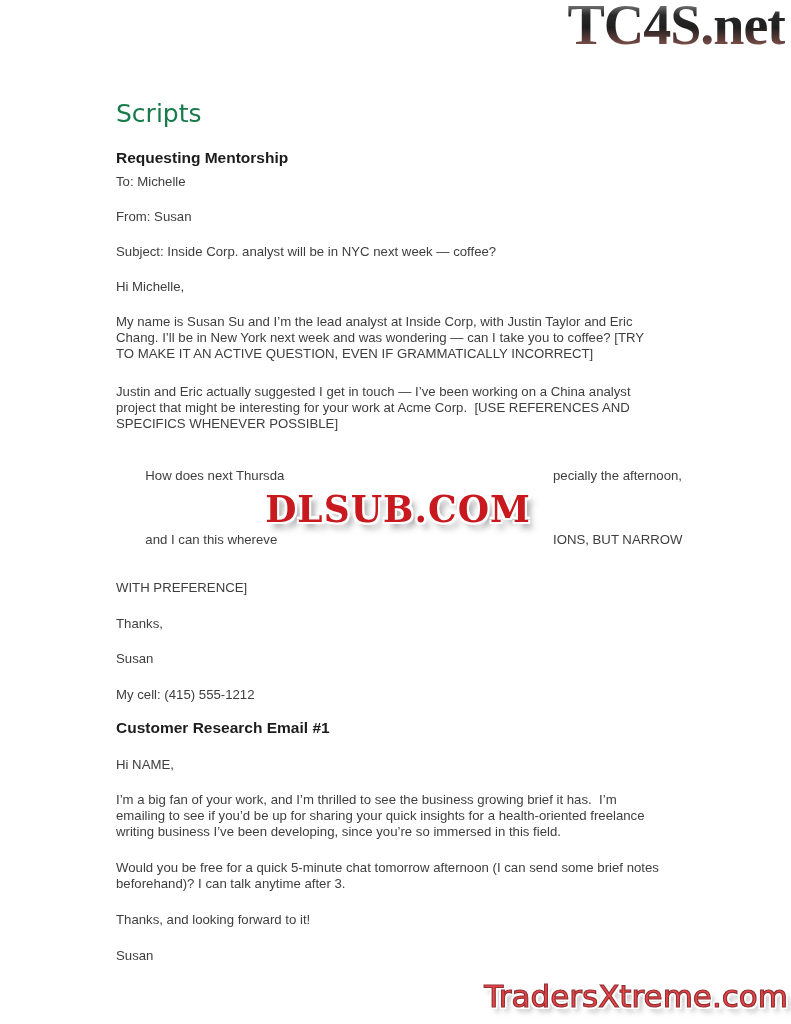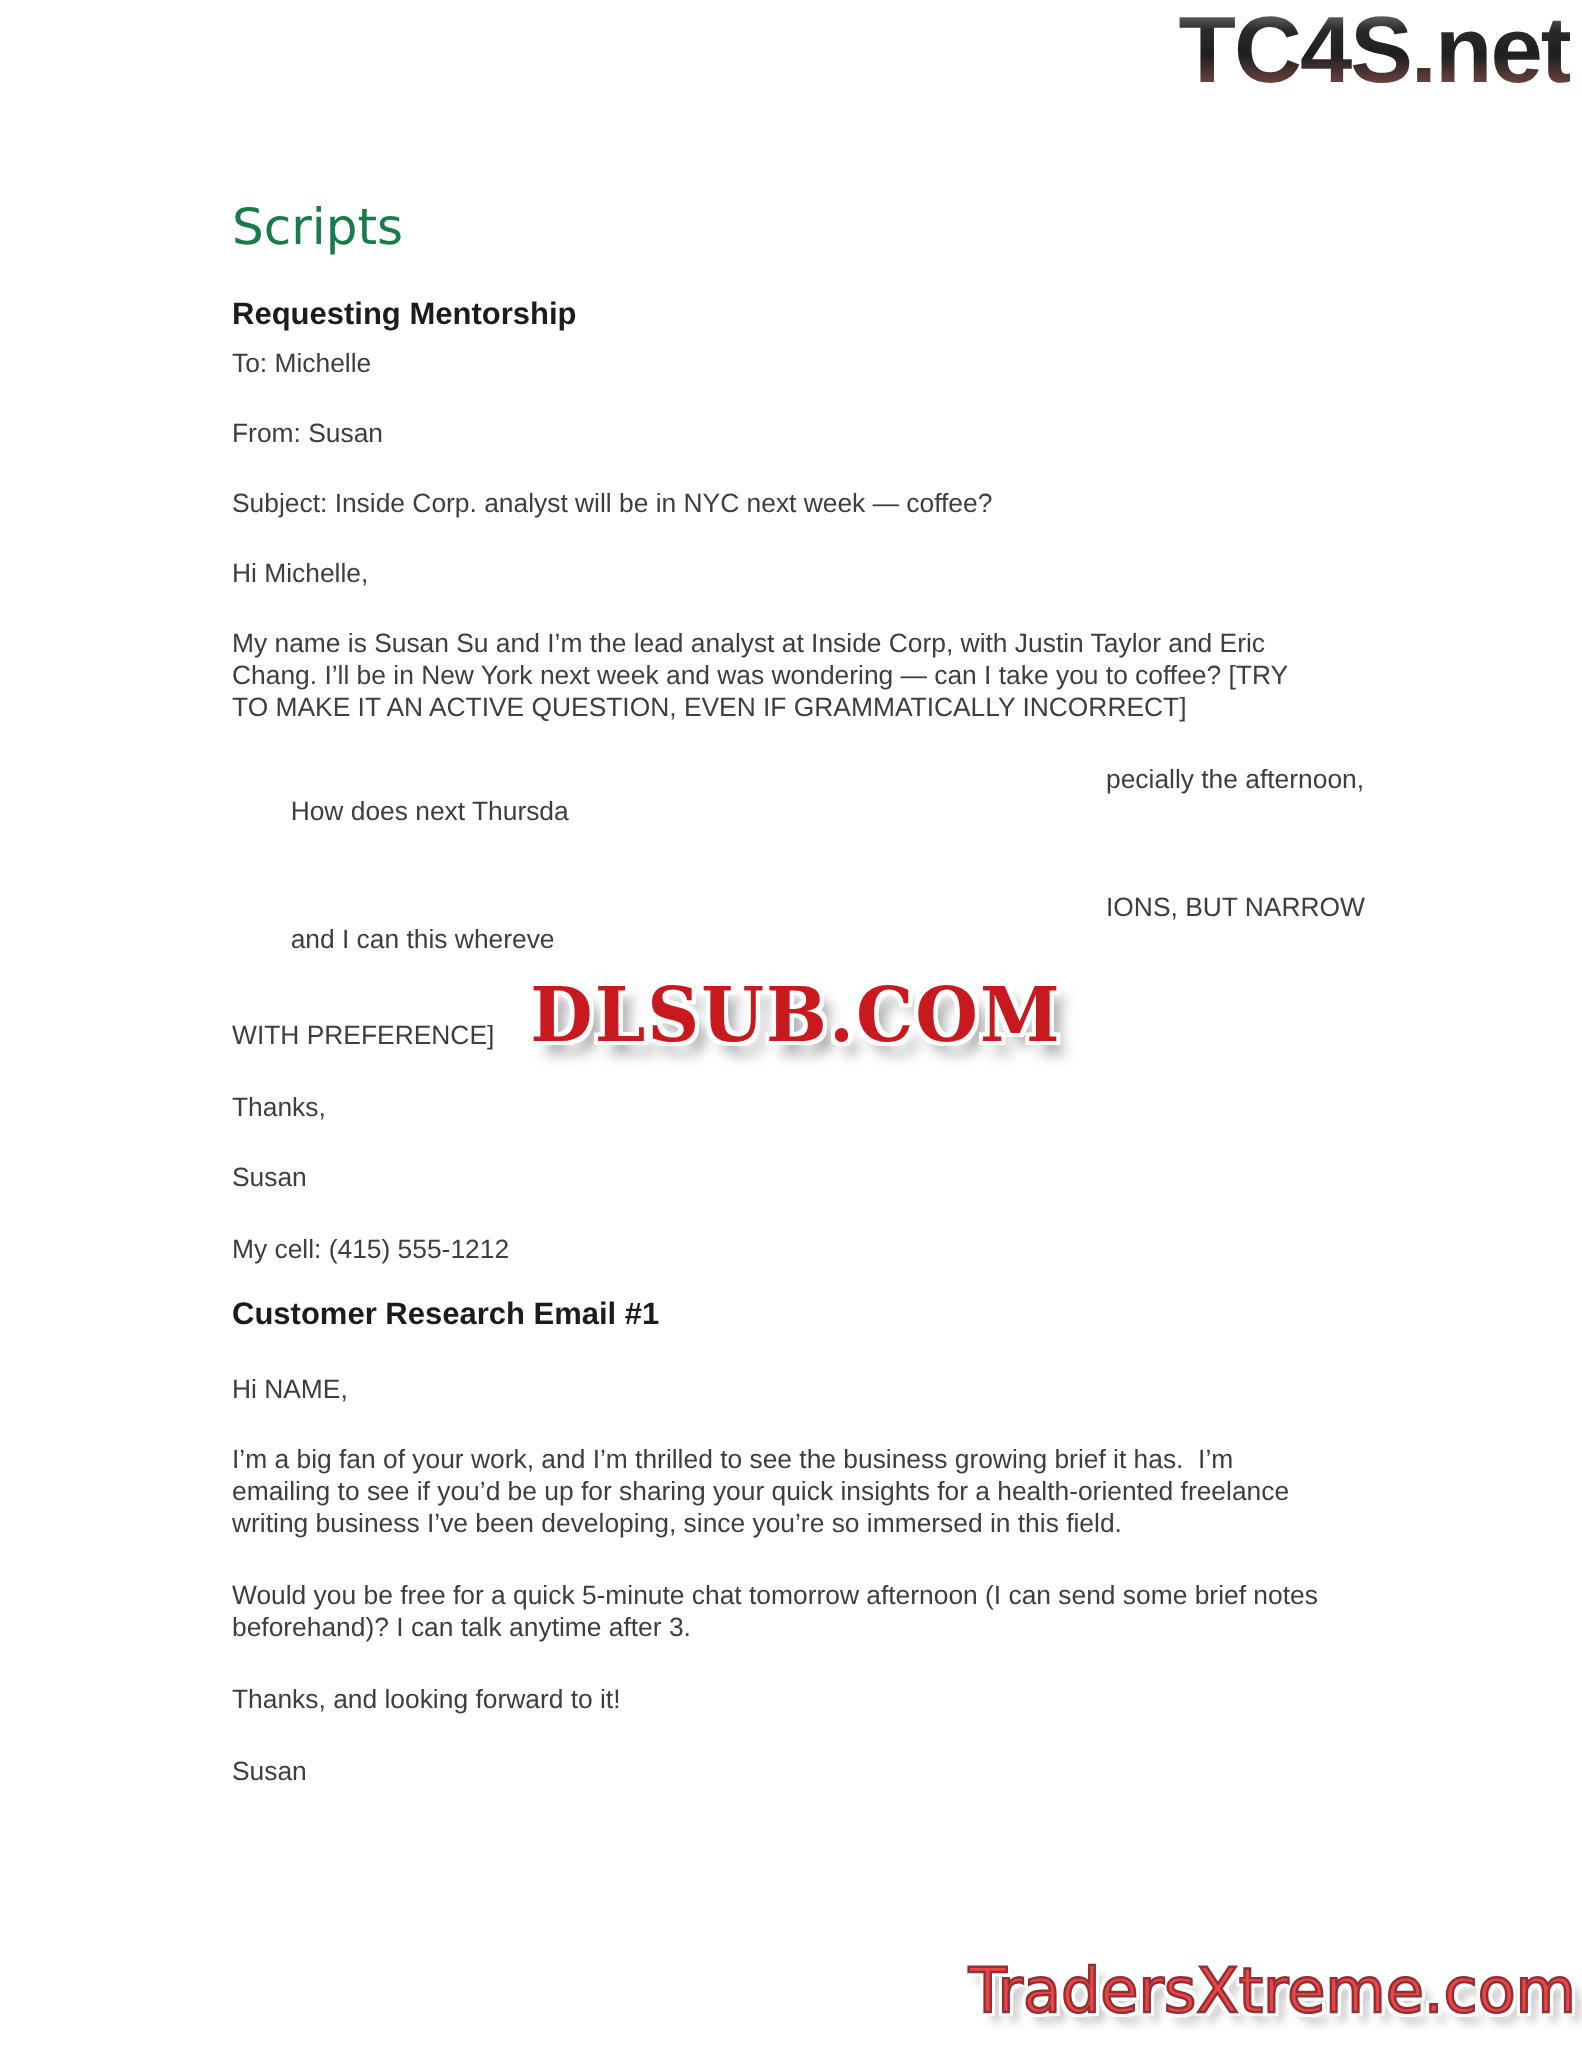--- a/index.html
+++ b/index.html
@@ -7,22 +7,22 @@
     position:relative;
     width:791px;height:1024px;
     background:#ffffff;
     overflow:hidden;
     font-family:"Liberation Sans",sans-serif;
   }
 
   
   .tc4s-logo{
     position:absolute;top:0px;right:6px;
-    font-family:Liberation Sans, sans-serif;
-    font-weight:bold;font-size:47px;line-height:50px;
+    font-family:Liberation Serif, serif;
+    font-weight:bold;font-size:56px;line-height:50px;
     letter-spacing:-1px;
     background:linear-gradient(180deg,#9a9a9a 0%,#2a2a2a 30%,#1f1f1f 55%,#5a3c38 78%,#96625a 100%);
     -webkit-background-clip:text;background-clip:text;
     color:transparent;
   }
 
   
   .content{
     position:absolute;left:116px;top:0;width:566px;
     font-size:13.2px;line-height:16px;color:#3e3e3e;
@@ -37,21 +37,21 @@
   .section-heading{
     margin:0;font-weight:bold;font-size:15.5px;line-height:18px;color:#1c1c1c;
     font-family:"Liberation Sans",sans-serif;
   }
   .mt53{margin-top:22px;}
   .mt22{margin-top:22px;}
   .mt21{margin-top:7px;}
   .mt20{margin-top:20px;}
   .mt19{margin-top:19px;}
   .mt16{margin-top:16px;}
-  .frag-right{position:absolute;left:437px;top:0;}
+  .frag-right{position:absolute;left:437px;top:16px;}
 
   
   .dlsub-watermark{
     position:absolute;left:247px;top:485px;width:302px;height:48px;
     text-align:center;
     font-family:"DejaVu Serif",serif;
     font-weight:bold;font-size:36px;line-height:46px;
     letter-spacing:1px;
     color:#c8191f;
     text-shadow:
@@ -95,20 +95,25 @@
     <div class="line mt19">From: Susan</div>
     <div class="line mt19">Subject: Inside Corp. analyst will be in NYC next week — coffee?</div>
     <div class="line mt19">Hi Michelle,</div>
 
     <div class="mt19">
       <div class="line">My name is Susan Su and I’m the lead analyst at Inside Corp, with Justin Taylor and Eric</div>
       <div class="line">Chang. I’ll be in New York next week and was wondering — can I take you to coffee? [TRY</div>
       <div class="line">TO MAKE IT AN ACTIVE QUESTION, EVEN IF GRAMMATICALLY INCORRECT]</div>
     </div>
 
+    <div class="mt22">
+      <div class="line">Justin and Eric actually suggested I get in touch — I’ve been working on a China analyst</div>
+      <div class="line">project that might be interesting for your work at Acme Corp.  [USE REFERENCES AND</div>
+      <div class="line">SPECIFICS WHENEVER POSSIBLE]</div>
+    </div>
 
     <div class="mt20">
       <div class="line">
         <span>How does next Thursda</span>
         <span class="frag-right">pecially the afternoon,</span>
       </div>
       <div class="line">
         <span>and I can this whereve</span>
         <span class="frag-right">IONS, BUT NARROW</span>
       </div>

